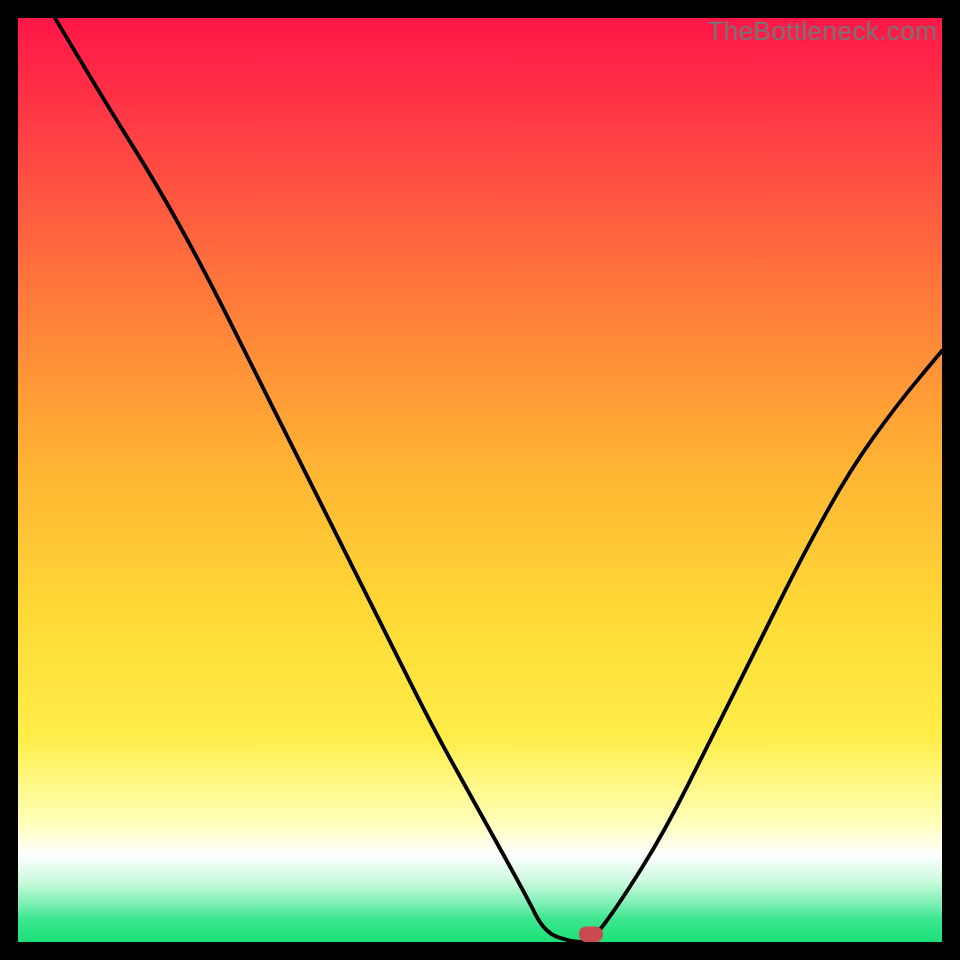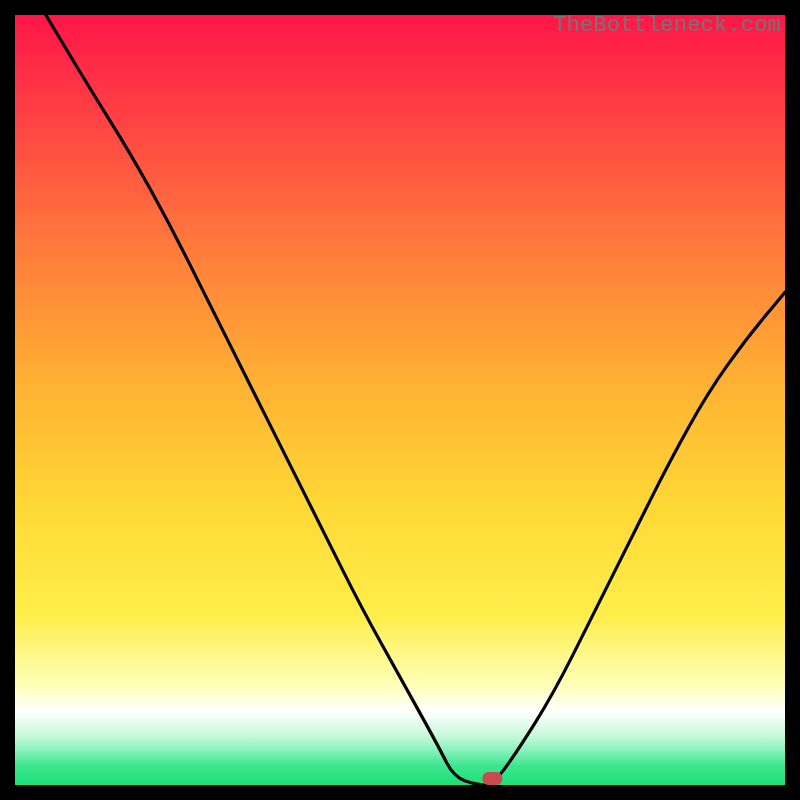--- a/index.html
+++ b/index.html
@@ -11,21 +11,20 @@
     overflow: hidden;
     font-family: Arial, Helvetica, sans-serif;
   }
   .frame {
     position: absolute;
     left: 15px;
     top: 15px;
     width: 770px;
     height: 674px;
     background: #bef264;
-    font-family: Liberation Mono, monospace;
   }
   .plot-area {
     position: absolute;
     left: 0;
     top: 0;
     width: 770px;
     height: 770px;
   }
   .watermark {
     position: absolute;

